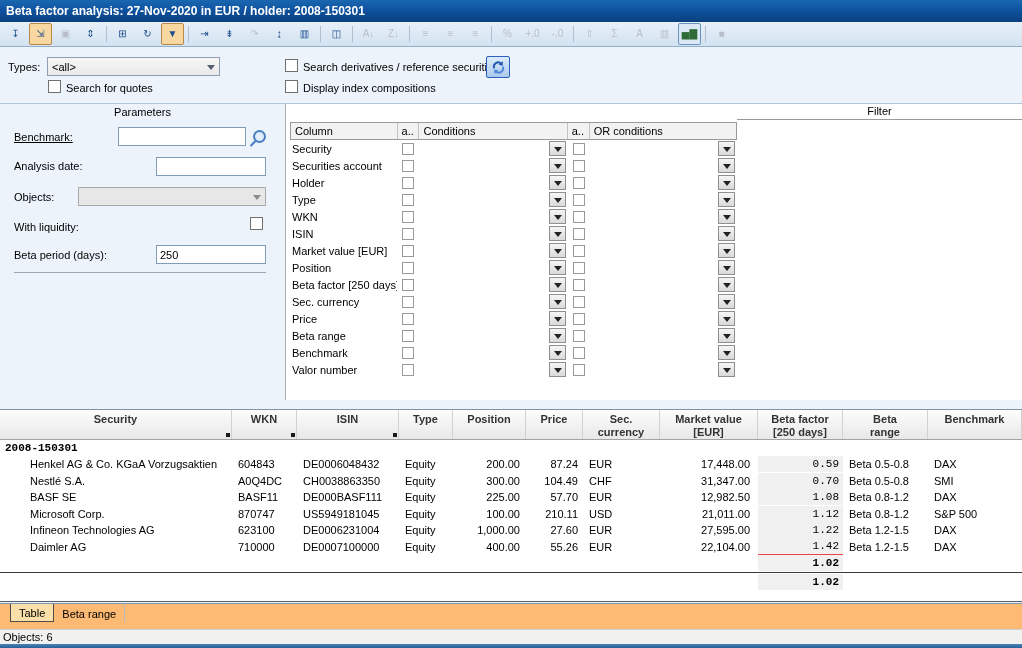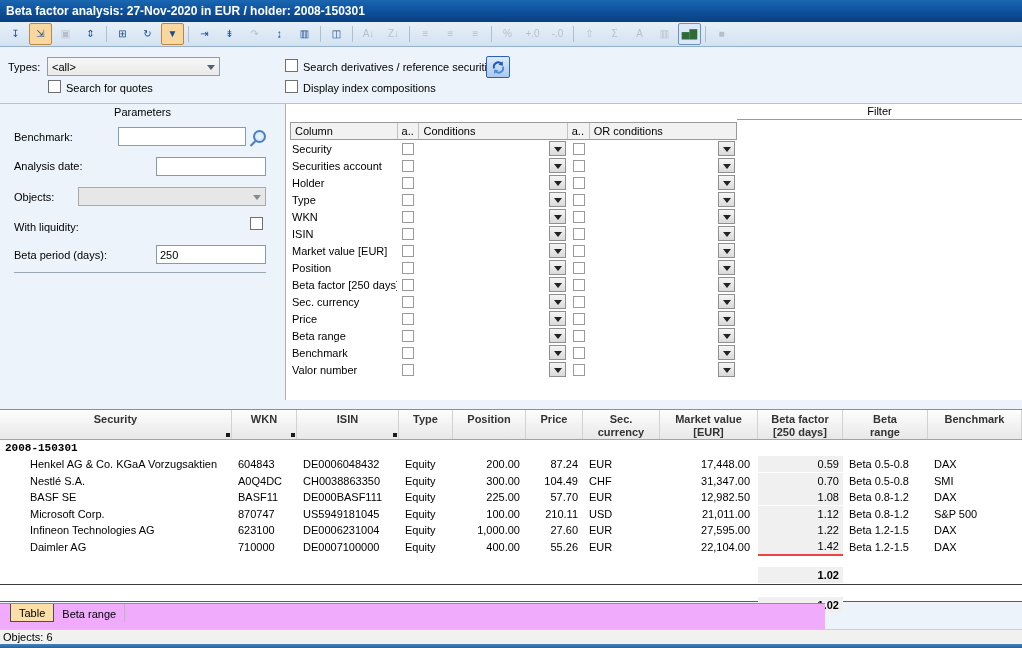--- a/index.html
+++ b/index.html
@@ -77,30 +77,30 @@
   .mark{position:absolute;bottom:2px;width:4px;height:4px;background:#1a1a1a;}
   .c-sec{width:232px;} .c-wkn{width:65px;} .c-isin{width:102px;} .c-type{width:54px;}
   .c-pos{width:73px;} .c-price{width:57px;} .c-ccy{width:77px;} .c-mkt{width:98px;}
   .c-beta{width:85px;} .c-range{width:85px;} .c-bench{width:94px;}
   .trow{display:flex;height:16.5px;align-items:center;}
   .cell{box-sizing:border-box;white-space:nowrap;overflow:hidden;line-height:16px;}
   .cell.c-sec{padding-left:30px;}
   .cell.c-wkn,.cell.c-isin,.cell.c-type,.cell.c-ccy,.cell.c-range,.cell.c-bench{padding-left:6px;}
   .num{text-align:right;}
   .cell.c-pos{padding-right:6px;} .cell.c-price{padding-right:5px;}
-  .cell.c-mkt{padding-right:8px;} .cell.c-beta{padding-right:4px;}
+  .cell.c-mkt{padding-right:8px;} .cell.c-beta{padding-right:4px;font-family:Liberation Mono, monospace;}
   .shade{background:#f0f0f0;}
   .trow.group .cell.c-sec{padding-left:5px;font-weight:bold;}
   .trow.group{height:16px;font-family:Liberation Mono, monospace;}
   .rows .trow:last-child .c-beta{border-bottom:2px solid #ef4444;}
-  .trow.totalrow{height:16px;font-weight:bold;margin-top:12px;}
+  .trow.totalrow{height:16px;font-weight:bold;}
   .c-lead{width:758px;} .c-rest{width:179px;}
   .grand-line{height:1px;background:#3a3a3a;margin:1px 0 1px 0;}
   
-  .tabbar{position:absolute;left:0;top:603px;width:825px;height:26px;background:#f0abfc;border-top:1px solid #8096a8;box-sizing:border-box;display:flex;align-items:flex-start;}
+  .tabbar{position:absolute;left:0;top:603px;width:1022px;height:26px;background:#fdba74;border-top:1px solid #8096a8;box-sizing:border-box;display:flex;align-items:flex-start;}
   .tab{height:18px;padding:1px 8px 0 8px;display:flex;align-items:center;box-sizing:border-box;}
   .tab.active{margin-left:10px;background:#fbdfa8;border:1px solid #4d4d4d;border-top:none;}
   .tab.inactive{border-right:1px solid #b9b9b9;}
   .statusbar{position:absolute;left:0;top:629px;width:1022px;height:15px;background:#f1f1f0;
              border-top:1px solid #cfcfcf;box-sizing:border-box;display:flex;align-items:center;padding-left:3px;}
   .bottomstrip{position:absolute;left:0;top:644px;width:1022px;height:4px;background:linear-gradient(180deg,#4584bc,#2b5f94);}
 </style>
 </head>
 <body>
 
@@ -167,21 +167,21 @@
 <span class="abs cb" style="left:285px;top:80px;"></span>
 <span class="abs lbl" style="left:303px;top:82px;">Display index compositions</span>
 
 <div class="hline" style="left:0;top:103px;width:1022px;"></div>
 
 <div class="whitepane"></div>
 
 <div class="params">
   <div class="ptitle">Parameters</div>
 
-  <span class="abs lbl" style="left:14px;top:28px;">Benchmark:</span>
+  <span class="abs lbl" style="left:14px;top:28px;text-decoration:underline;">Benchmark:</span>
   <input class="abs pinput" style="left: 118px; top: 24px; width: 128px;">
   <span class="magnifier" style="left:253px;top:27px;"></span>
 
   <span class="abs lbl" style="left:14px;top:57px;">Analysis date:</span>
   <input class="abs pinput" style="left: 156px; top: 54px; width: 110px;">
 
   <span class="abs lbl" style="left:14px;top:88px;">Objects:</span>
   <div class="abs combo disabled" style="left:78px;top:84px;width:188px;">
     <span class="val"></span>
     <span class="chev"></span>

